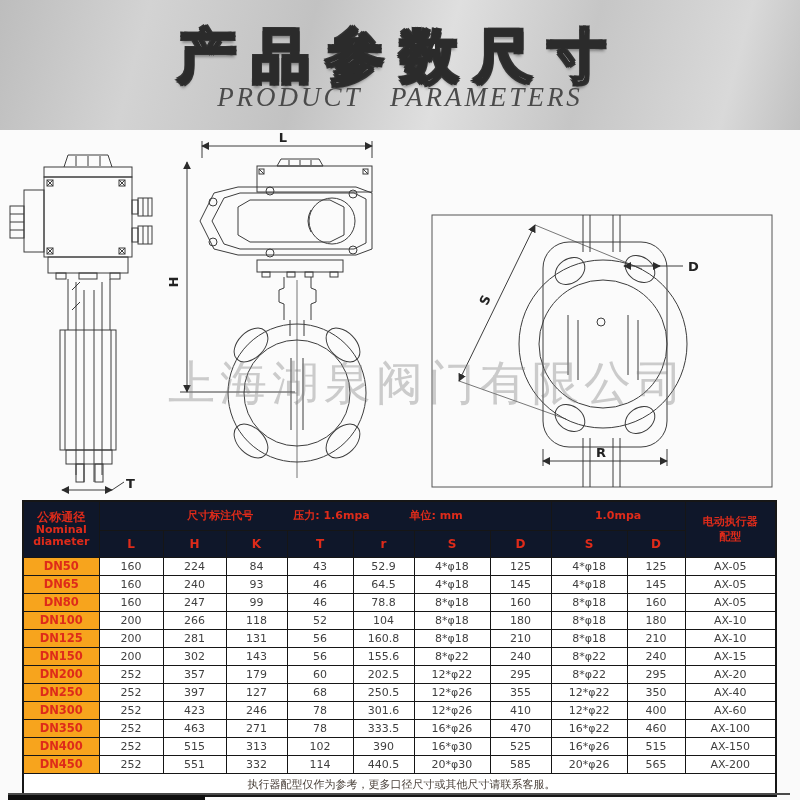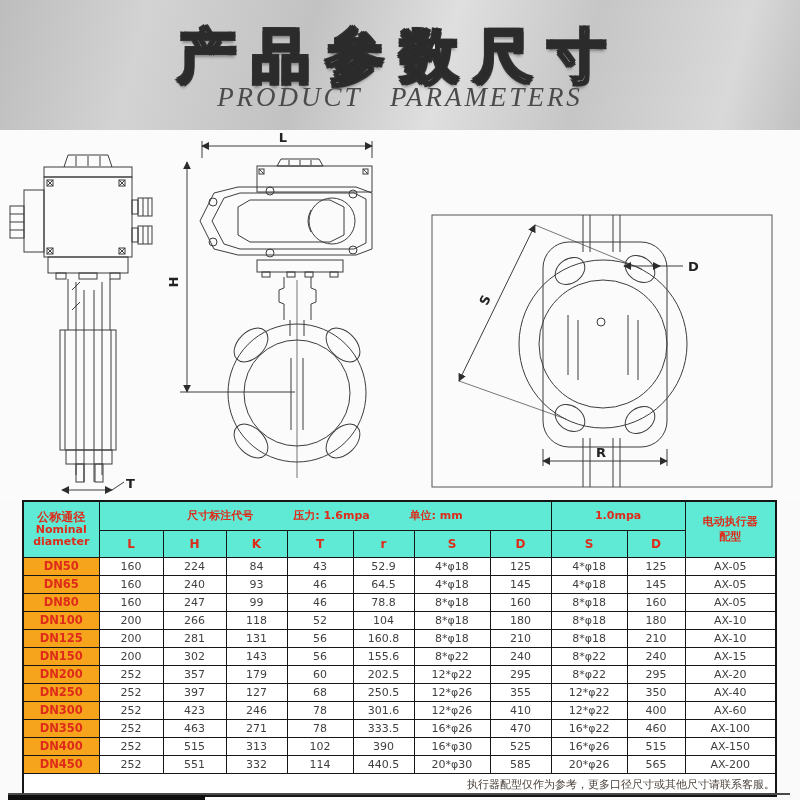--- a/index.html
+++ b/index.html
@@ -27,30 +27,30 @@
   .wm-logo{position:absolute;left:344px;top:224px;height:64px;display:flex;align-items:center;opacity:.62;z-index:5;}
   .wm-logo-text{font-size:44px;font-weight:bold;color:#4a7bc8;letter-spacing:2px;line-height:64px;}
   .wm-company{position:absolute;left:168px;top:352px;width:600px;z-index:5;
     font-size:47px;color:rgba(125,125,125,.38);letter-spacing:5px;white-space:nowrap;}
 
   
   .spec-table{position:absolute;left:22px;top:500px;width:755px;border-collapse:collapse;
     table-layout:fixed;background:#fff;border:2px solid #161616;z-index:6;}
   .spec-table th,.spec-table td{border:1px solid #161616;text-align:center;vertical-align:middle;
     padding:0;font-size:11px;color:#3f3f3f;overflow:hidden;white-space:nowrap;}
-  .spec-table thead th{background:#5eead4;color:#DE2B1A;font-weight:bold;}
+  .spec-table thead th{background:#0f172a;color:#DE2B1A;font-weight:bold;}
   .hdr-top{height:29px;}
   .hdr-sub th{height:26px;font-size:12px;}
   .hdr-nominal .cn{font-size:12px;line-height:14px;}
   .hdr-nominal .en{font-size:11px;line-height:12px;font-weight:bold;}
   .hdr-dims{font-size:12px;}
   .hdr-dims .seg{display:inline-block;margin:0 18px;}
   .spec-table tbody td{height:17px;font-weight:500;}
   .spec-table tbody td.dn-cell{background:#F7A41D;color:#DE2B1A;font-weight:bold;font-size:11.5px;}
-  .note-row td{height:21px;text-align:right;padding-left:4px;font-size:11px;color:#4a413a;font-weight:500;}
+  .note-row td{height:21px;text-align:center;padding-left:4px;font-size:11px;color:#4a413a;font-weight:500;}
 
   
   .bottom-line{position:absolute;left:8px;top:793px;width:782px;height:2px;background:#4a4a4a;z-index:7;}
   .bottom-bar{position:absolute;left:8px;top:795px;width:197px;height:5px;background:#0f0f0f;z-index:8;}
 </style>
 </head>
 <body>
 
 <div class="page">
 
@@ -204,20 +204,21 @@
       <text class="dim-label" x="283" y="12" text-anchor="middle">L</text>
       <text class="dim-label" x="178" y="152" transform="rotate(-90 178 152)" text-anchor="middle">H</text>
       <text class="dim-label" x="126" y="358">T</text>
       <text class="dim-label" x="489" y="172" transform="rotate(-64 489 172)" text-anchor="middle">S</text>
       <text class="dim-label" x="688" y="141">D</text>
       <text class="dim-label" x="601" y="327" text-anchor="middle">R</text>
     </svg>
   </div>
 
 
+  <div class="wm-company">上海湖泉阀门有限公司</div>
 
   <table class="spec-table">
     <colgroup>
       <col style="width:76px">
         <col style="width:64px">
         <col style="width:63px">
         <col style="width:61px">
       <col style="width:66px">
         <col style="width:61px">
         <col style="width:76px">

